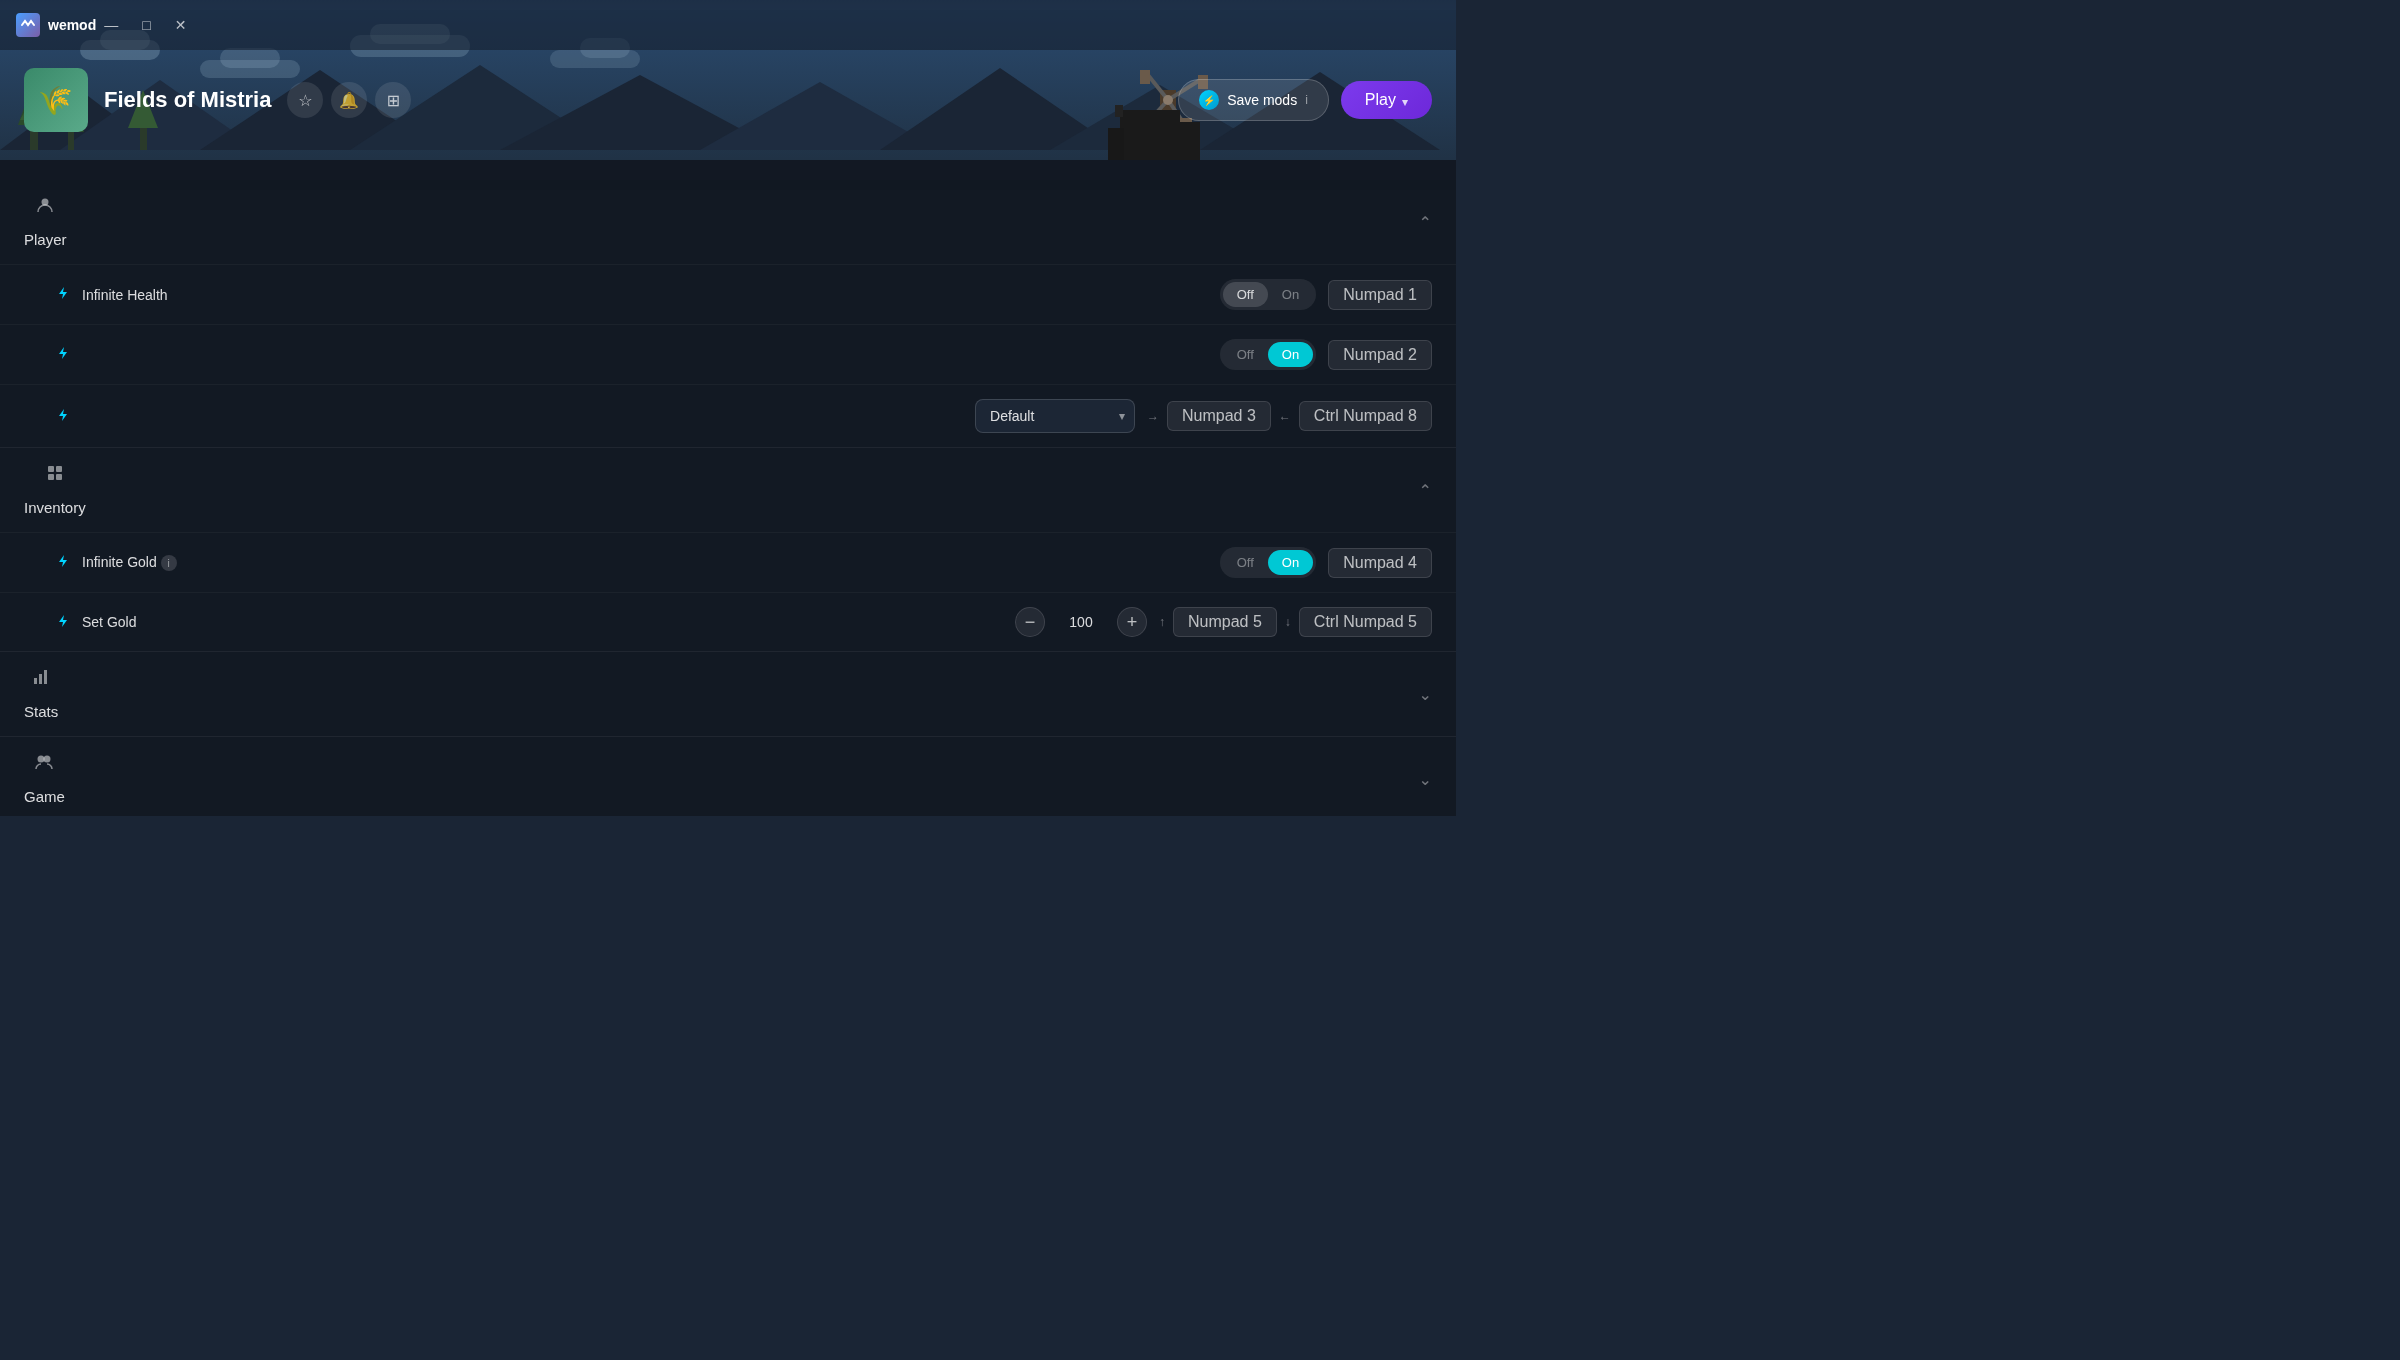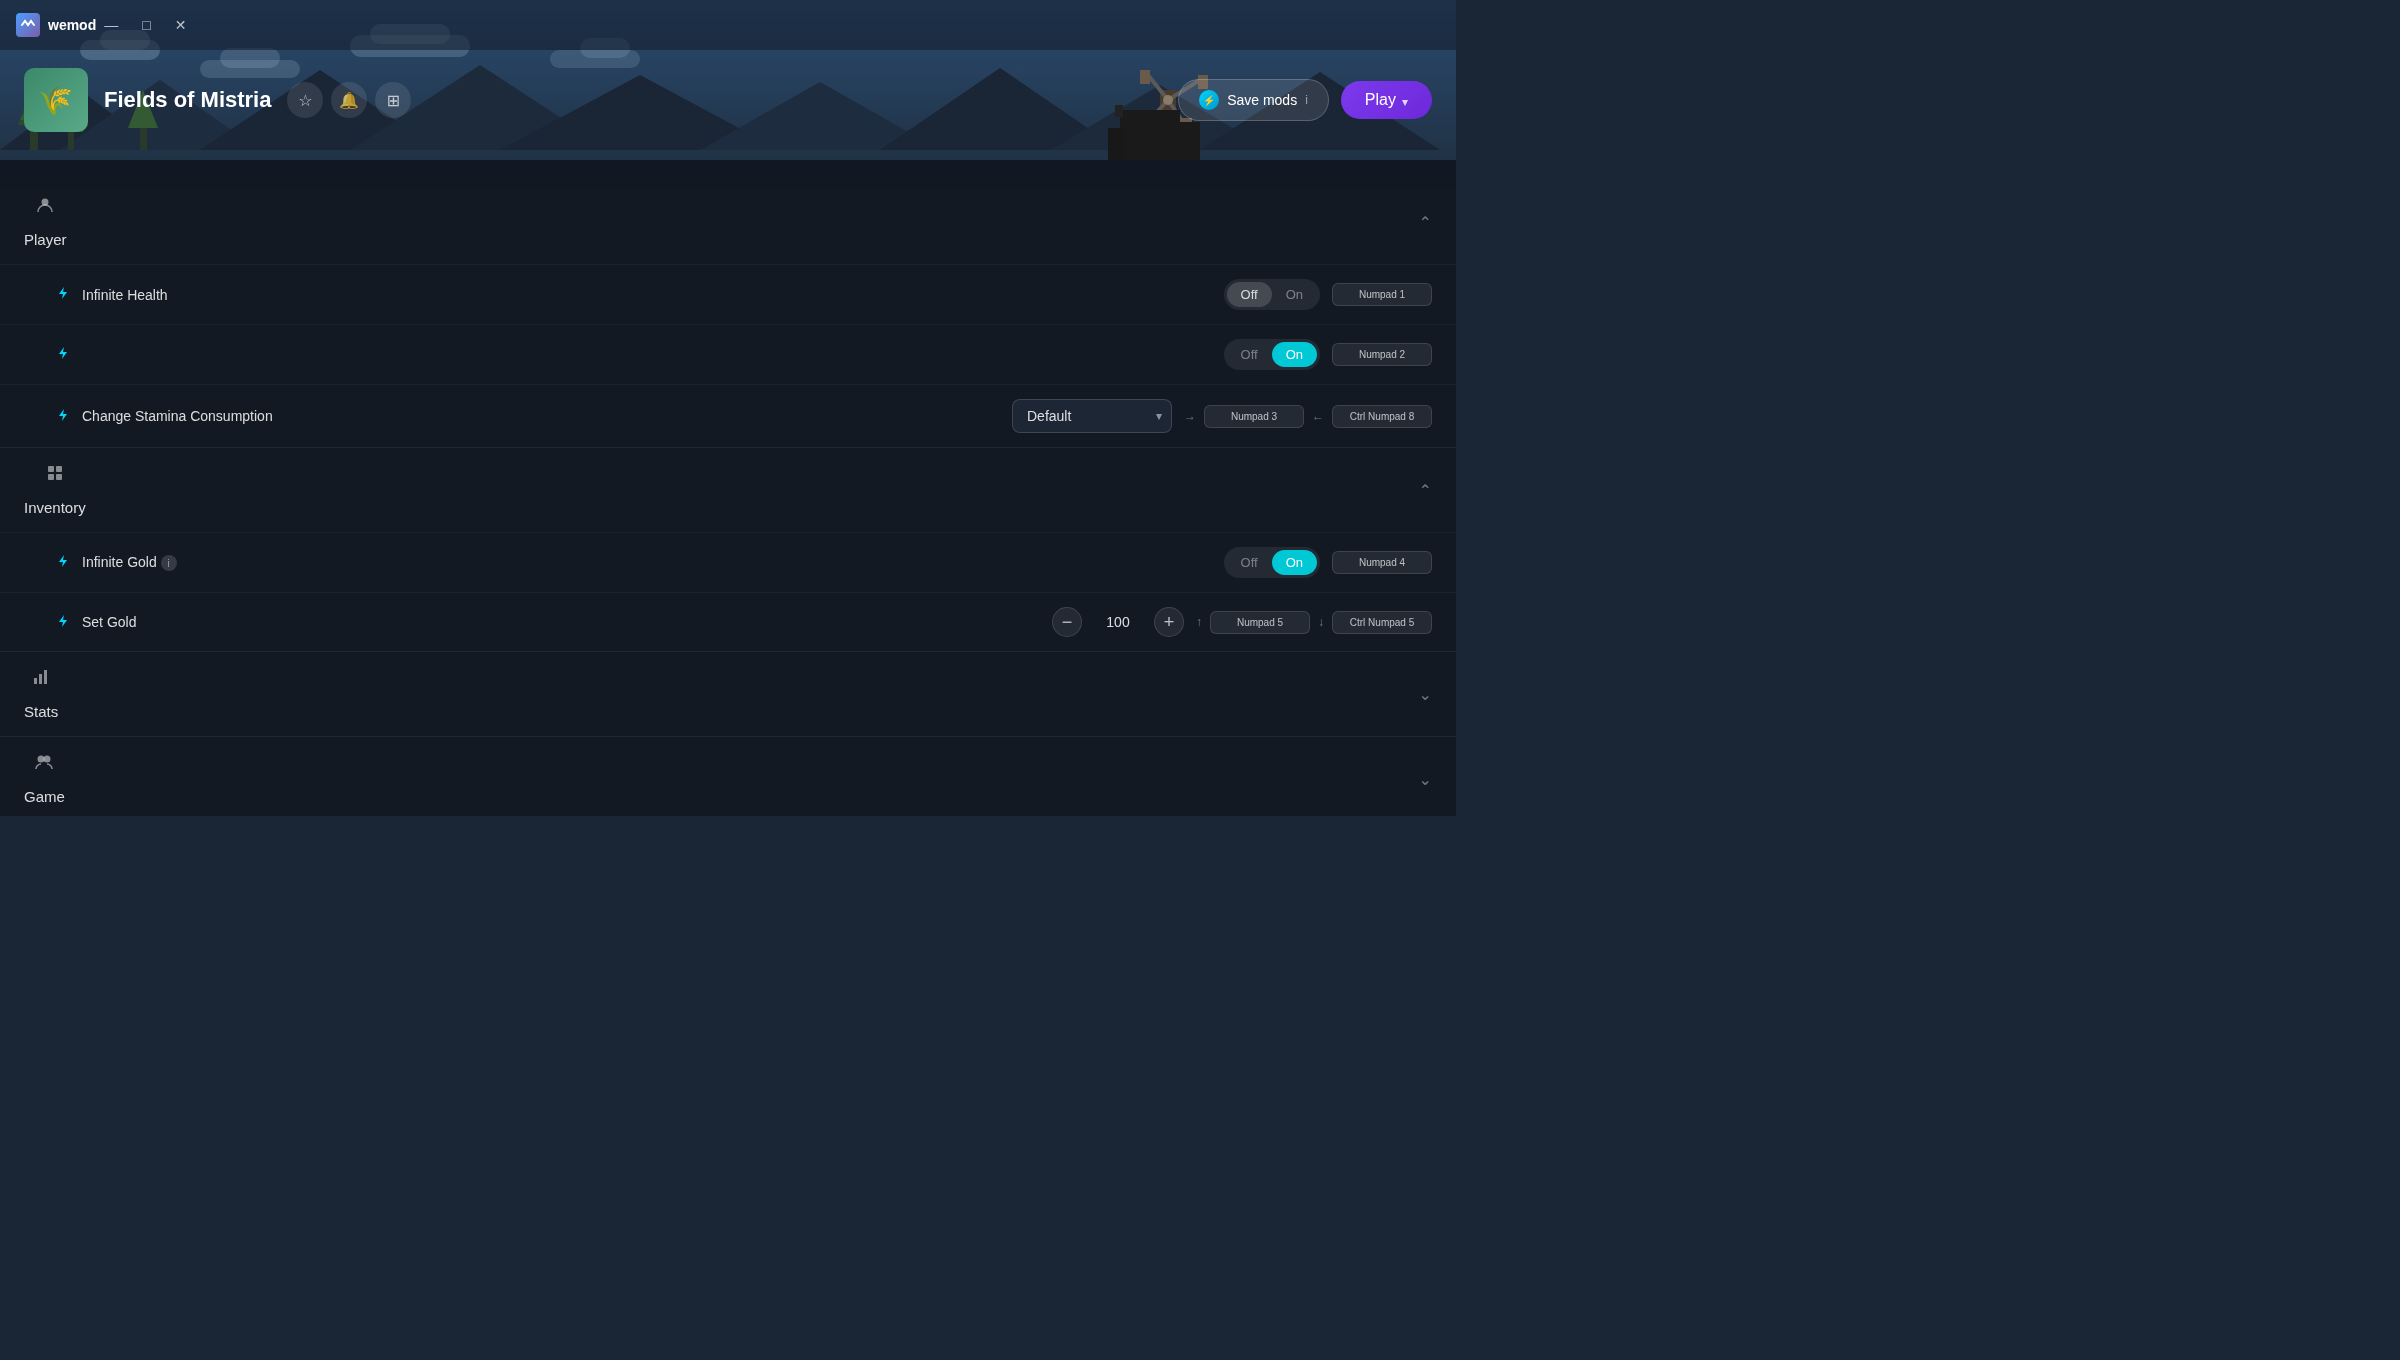--- a/index.html
+++ b/index.html
@@ -299,21 +299,21 @@
       color: white;
     }
 
     
     .keybind {
       background: rgba(255,255,255,0.08);
       border: 1px solid rgba(255,255,255,0.12);
       border-radius: 6px;
       padding: 5px 14px;
       color: rgba(255,255,255,0.7);
-      font-size: 10px;
+      font-size: 16px;
       min-width: 100px;
       text-align: center;
     }
 
     .keybind-group {
       display: flex;
       align-items: center;
       gap: 8px;
     }
 
@@ -543,21 +543,20 @@
             <button class="toggle-option ">Off</button>
             <button class="toggle-option active-on">On</button>
           </div>
           <div class="keybind">Numpad 2</div>
         </div>
       </div>
       <div class="mod-row">
         <span class="mod-icon"><svg width="14" height="14" viewBox="0 0 14 14" fill="none">
             <path d="M8 1 L3 8 H7 L6 13 L11 6 H7 Z" fill="#00d4ff"></path>
           </svg></span>
-        <span class="mod-name">Change Stamina Consumption</span>
         <div class="mod-controls">
           <div class="dropdown-wrapper"><select class="mod-dropdown"><option value="Default">Default</option><option value="Low">Low</option><option value="Medium">Medium</option><option value="High">High</option><option value="None">None</option></select></div>
           <div class="keybind-group">
             <span class="keybind-arrow">→</span>
             <div class="keybind">Numpad 3</div>
             <span class="keybind-arrow">←</span>
             <div class="keybind">Ctrl Numpad 8</div>
           </div>
         </div>
       </div>

